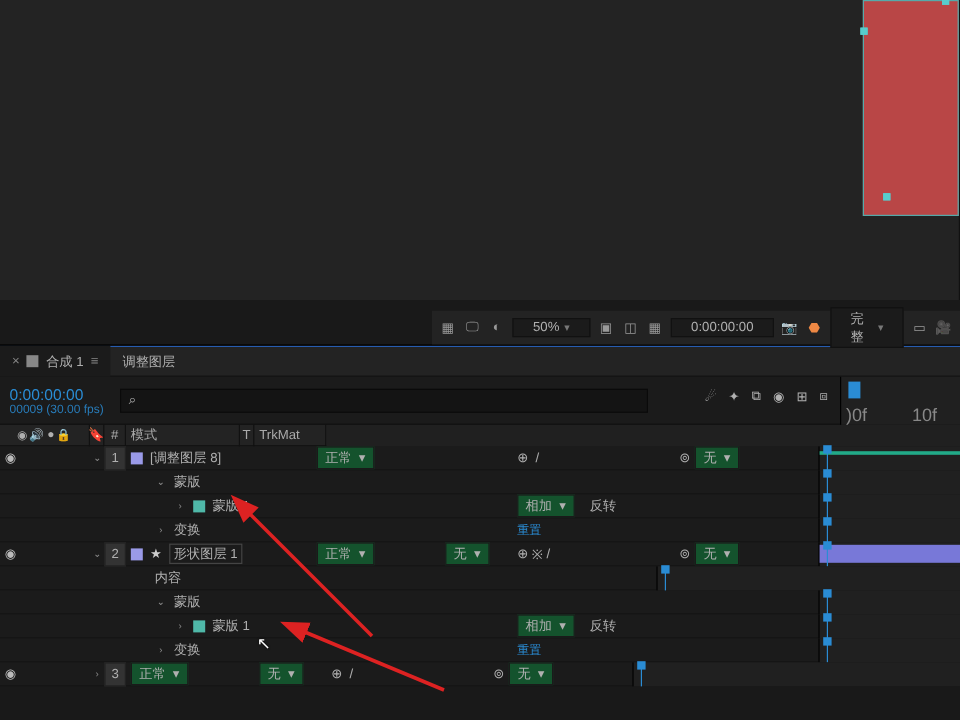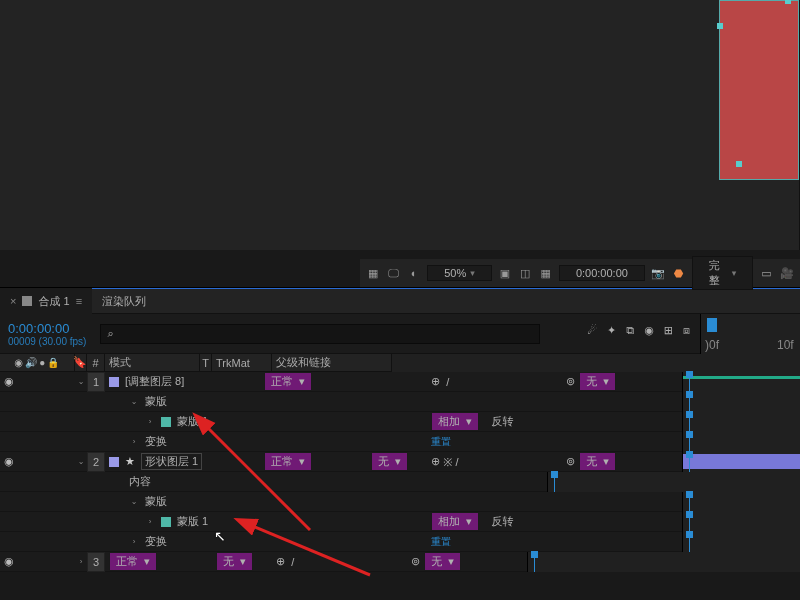--- a/index.html
+++ b/index.html
@@ -21,21 +21,21 @@
 .panel-tabs .close{color:#888}
 .panel-tabs .menu{color:#888}
 .sq{width:10px;height:10px;background:#888;display:inline-block}
 .timeline-head{height:40px;background:#1b1b1b;display:flex;align-items:center;padding:0 8px;position:relative;border-bottom:1px solid #111}
 .tc{color:#2a8cd4;font-size:13px}
 .tc-sub{color:#2a8cd4;font-size:10px;opacity:.85}
 .search{margin-left:14px;width:440px;height:20px;background:#141414;border:1px solid #0a0a0a;display:flex;align-items:center;padding:0 6px;color:#666}
 .head-icons{position:absolute;right:110px;top:10px;display:flex;gap:10px;color:#aaa}
 .ruler{position:absolute;right:0;top:0;width:100px;height:40px;background:#202020;border-left:1px solid #000}
 .ruler .playhead{position:absolute;left:6px;top:4px;width:10px;height:14px;background:#2a8cd4}
-.ruler .tick{position:absolute;top:24px;color:#888;font-size:12px}
+.ruler .tick{position:absolute;top:24px;color:#888;font-size:15px}
 .cols{height:18px;background:#232323;display:flex;align-items:center;border-bottom:1px solid #111}
 .cols>div{padding:0 4px;border-right:1px solid #111;height:18px;display:flex;align-items:center;color:#aaa}
 .c-toggles{width:75px;display:flex;gap:2px;justify-content:center}
 .c-toggles span{font-size:10px}
 .c-label{width:12px;justify-content:center}
 .c-num{width:18px;justify-content:center}
 .c-name{width:155px}
 .c-mode{width:95px}
 .c-t{width:12px;justify-content:center}
 .c-trk{width:60px}
@@ -55,21 +55,21 @@
 .row .trk{width:60px}
 .row .sw{width:135px;color:#888;font-size:10px;gap:3px}
 .row .parent{width:120px;gap:4px}
 .row .tl{flex:1;position:relative;background:#202020;border-left:1px solid #000}
 .twirl{color:#888;font-size:8px;display:inline-block;width:10px;text-align:center}
 .swatch{width:10px;height:10px;display:inline-block}
 .c-lav{background:#9a9ae8}
 .c-teal{background:#4fb8a8}
 .c-red{background:#c43}
 .layerbox{border:1px solid #444;padding:0 3px;background:#1b1b1b}
-.dd2{background:#701a75;padding:1px 6px;display:flex;align-items:center;gap:6px;border:1px solid #1a1a1a}
+.dd2{background:#14532d;padding:1px 6px;display:flex;align-items:center;gap:6px;border:1px solid #1a1a1a}
 .link{color:#2a8cd4;font-size:10px}
 .bar-green{position:absolute;left:0;right:0;top:4px;height:3px;background:#2a8}
 .bar-lav{position:absolute;left:0;right:0;top:2px;height:15px;background:#7878d8}
 .tick-tl{position:absolute;left:6px;top:0;bottom:0;width:1px;background:#2a8cd4}
 .tick-tl::before{content:"";position:absolute;top:-1px;left:-3px;width:7px;height:7px;background:#2a8cd4}
 .sub{padding-left:0}
 .sub .name{padding-left:0}
 .indent1{padding-left:24px!important}
 .indent2{padding-left:40px!important}
 .star{color:#ccc}
@@ -113,21 +113,21 @@
 </div>
 
 <div class="panel-tabs">
   <div class="tab active">
     <span class="close">×</span>
     <span class="sq"></span>
     <span>合成 1</span>
     <span class="menu">≡</span>
   </div>
   <div class="tab">
-    <span>渲染队列</span>
+    <span>调整图层</span>
   </div>
 </div>
 
 <div class="timeline-head">
   <div>
     <div class="tc">0:00:00:00</div>
     <div class="tc-sub">00009 (30.00 fps)</div>
   </div>
   <div class="search">
       <span>⌕</span>
@@ -136,37 +136,36 @@
     <span>☄</span>
     <span>✦</span>
     <span>⧉</span>
     <span>◉</span>
     <span>⊞</span>
     <span>⧈</span>
   </div>
   <div class="ruler">
     <div class="playhead"></div>
     <span class="tick" style="left:4px">)0f</span>
-    <span class="tick" style="left:76px">10f</span>
+    <span class="tick" style="left:59px">10f</span>
   </div>
 </div>
 
 <div class="cols">
   <div class="c-toggles">
       <span>◉</span>
       <span>🔊</span>
       <span>●</span>
       <span>🔒</span>
     </div>
   <div class="c-label">🔖</div>
   <div class="c-num">#</div>
   <div class="c-mode">模式</div>
   <div class="c-t">T</div>
   <div class="c-trk">TrkMat</div>
-  <div class="c-parent">父级和链接</div>
   <div class="c-tl"></div>
 </div>
 
 <div class="rows">
 
   <div class="row">
     <div class="cell toggles">
         <span class="eye">◉</span>
       </div>
     <div class="cell label">

